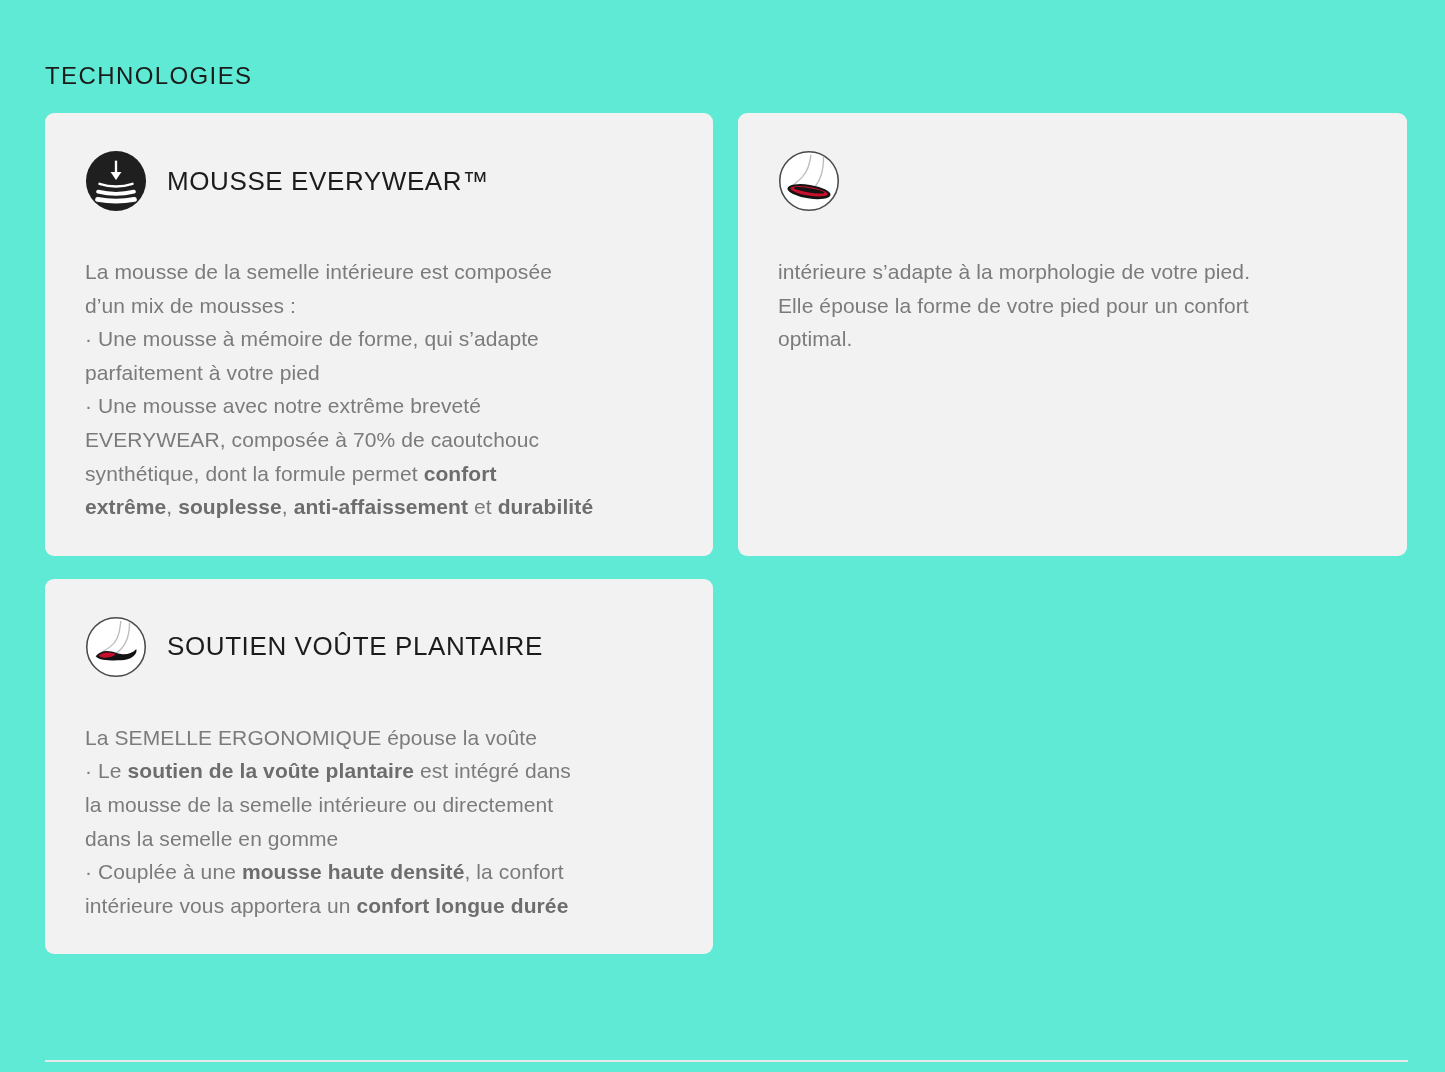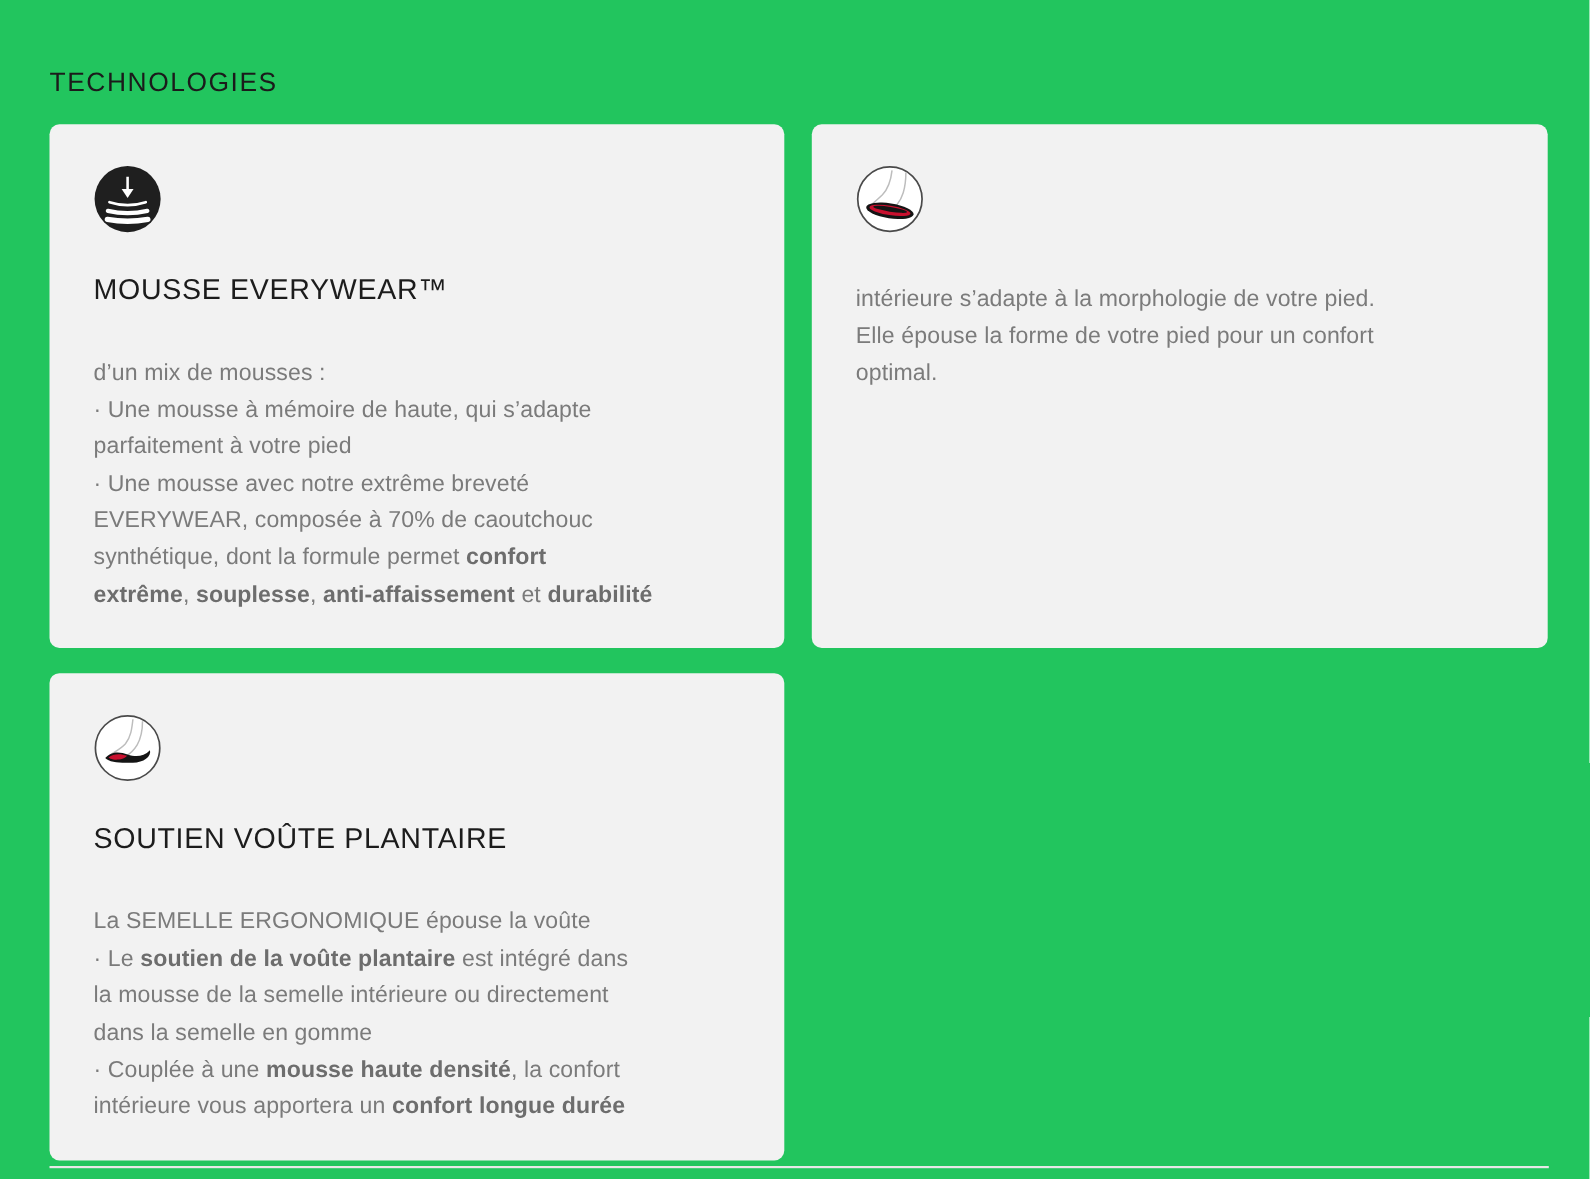--- a/index.html
+++ b/index.html
@@ -5,21 +5,21 @@
   html, body {
     margin: 0;
     padding: 0;
     background: #ffffff;
     font-family: "Liberation Sans", sans-serif;
   }
   .page {
     position: relative;
     width: 1445px;
     height: 1072px;
-    background: #22c55e;
+    background: #5eead4;
     overflow: hidden;
   }
   .section-title {
     position: absolute;
     left: 45px;
     top: 42px;
     font-size: 24px;
     font-weight: 400;
     letter-spacing: 1.4px;
     color: #1b1b1b;
@@ -36,23 +36,23 @@
     align-items: stretch;
   }
   .card {
     background: #f2f2f2;
     border-radius: 9px;
     padding: 37px 40px 32px 40px;
     box-sizing: border-box;
   }
   .card-header {
     display: flex;
-    gap: 36px;
+    align-items: center;
+    gap: 20px;
     margin-bottom: 43px;
-    flex-direction: column;
   }
   .card-icon {
     width: 62px;
     height: 62px;
     flex: 0 0 62px;
   }
   .card-icon svg { display: block; width: 62px; height: 62px; }
   .card-title {
     margin: 0;
     font-size: 26px;
@@ -97,22 +97,23 @@
             <line x1="32" y1="11" x2="32" y2="24" stroke="#ffffff" stroke-width="2.4"></line>
             <path d="M32 31 L26.4 22.6 L37.6 22.6 Z" fill="#ffffff"></path>
             <path d="M15 35 Q32 40.5 49 35" stroke="#ffffff" stroke-width="2.6" fill="none" stroke-linecap="round"></path>
             <path d="M13.5 43 Q32 47.5 50.5 43" stroke="#ffffff" stroke-width="4" fill="none" stroke-linecap="round"></path>
             <path d="M13 51 Q32 54.5 51 51" stroke="#ffffff" stroke-width="5" fill="none" stroke-linecap="round"></path>
           </svg>
         </span>
         <h3 class="card-title">MOUSSE EVERYWEAR™</h3>
       </div>
       <div class="card-body">
+          <div><span>La mousse de la semelle intérieure est composée</span></div>
           <div><span>d’un mix de mousses :</span></div>
-          <div><span>· Une mousse à mémoire de haute, qui s’adapte</span></div>
+          <div><span>· Une mousse à mémoire de forme, qui s’adapte</span></div>
           <div><span>parfaitement à votre pied</span></div>
           <div><span>· Une mousse avec notre extrême breveté</span></div>
           <div><span>EVERYWEAR, composée à 70% de caoutchouc</span></div>
           <div><span>synthétique, dont la formule permet </span><b>confort</b></div>
           <div><b>extrême</b><span>, </span><b>souplesse</b><span>, </span><b>anti-affaissement</b><span> et </span><b>durabilité</b></div>
         </div>
     </article>
 
     <article class="card">
       <div class="card-header">

